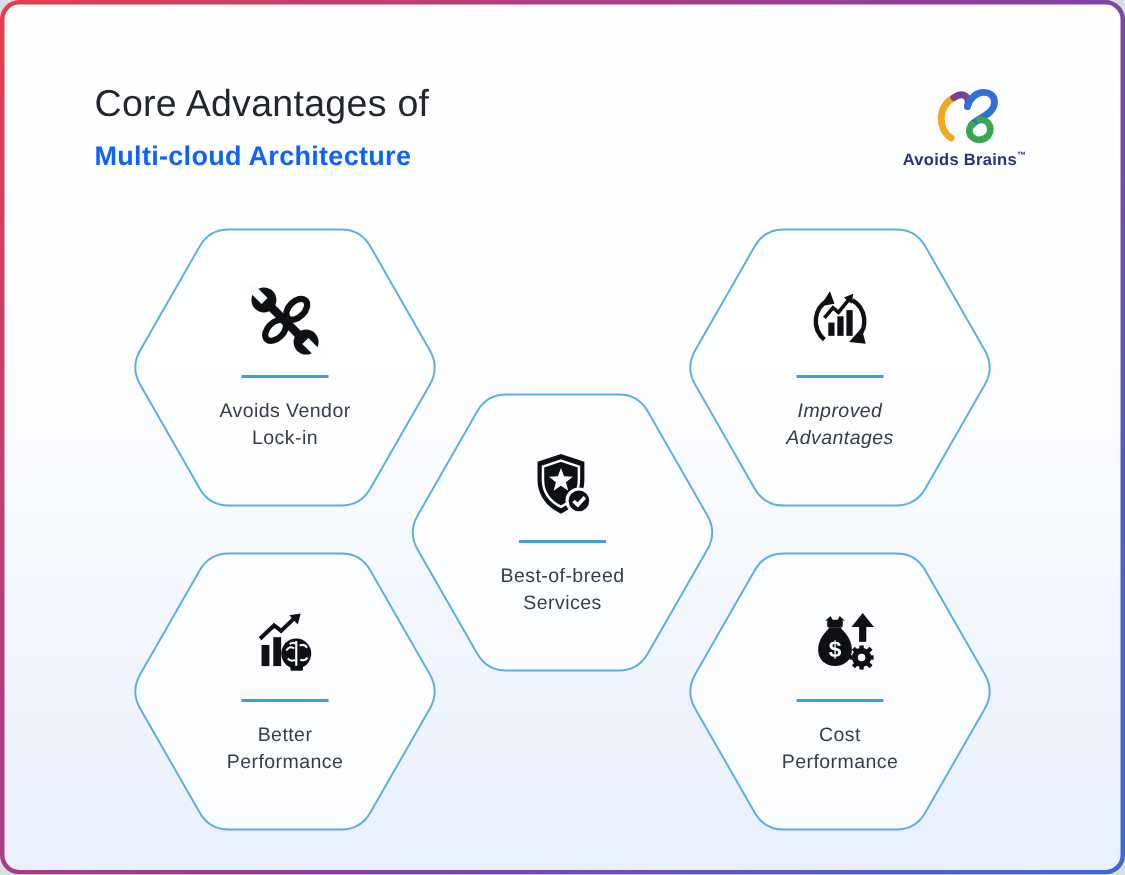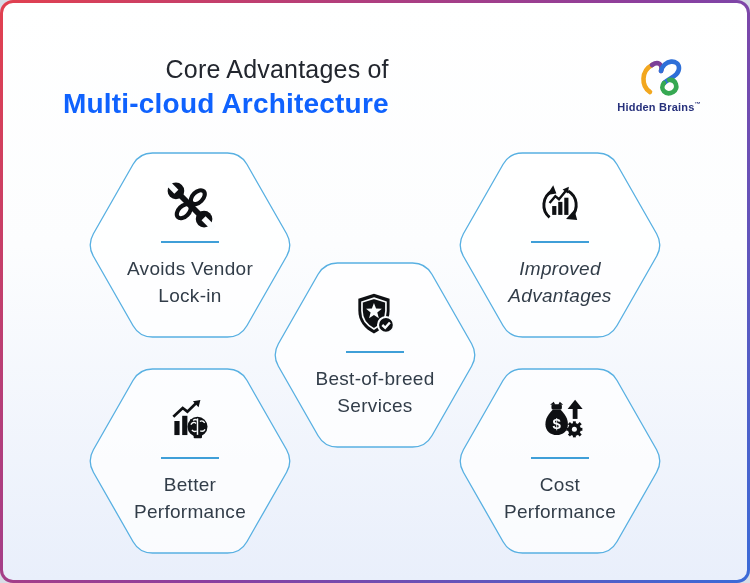--- a/index.html
+++ b/index.html
@@ -2,33 +2,33 @@
 <html><head>
 <meta charset="utf-8">
 <style>
   html,body{margin:0;padding:0;background:#d8dde6;}
   *{box-sizing:border-box;font-family:"Liberation Sans",sans-serif;}
   .frame{position:relative;width:750px;height:583px;border-radius:13px;
     background:linear-gradient(128deg,#e2404f 0%,#b03e7e 30%,#8a3f9f 55%,#3a6bd8 100%);
     padding:3px;overflow:hidden;}
   .canvas{position:relative;width:744px;height:577px;border-radius:10px;
     background:linear-gradient(180deg,#ffffff 0%,#fcfdfe 42%,#e9effb 100%);overflow:hidden;}
-  .header{display:flex;justify-content:space-between;align-items:flex-start;padding:49px 36px 0 60px;text-align:right;}
+  .header{display:flex;justify-content:space-between;align-items:flex-start;padding:49px 52px 0 60px;}
   .title-line1{font-size:25px;font-weight:500;color:#22262e;letter-spacing:.2px;line-height:34px;}
-  .title-line2{font-size:28px;font-weight:700;color:#0f62fe;letter-spacing:.2px;line-height:36px;}
+  .title-line2{font-size:18px;font-weight:700;color:#0f62fe;letter-spacing:.2px;line-height:36px;}
   .logo{display:flex;flex-direction:column;align-items:center;margin-top:2px;width:104px;}
   .brand-name{font-size:11px;font-weight:700;color:#27317c;margin-top:3px;letter-spacing:.2px;white-space:nowrap;}
   .brand-name sup{font-size:6px;}
   .hex{position:absolute;width:206px;height:184px;}
   .hex svg.hex-shape{position:absolute;inset:0;overflow:visible;}
   .hex-outline{fill:rgba(255,255,255,.75);stroke:#58b0e2;stroke-width:1.3;}
   .hex-content{position:absolute;inset:0;display:flex;flex-direction:column;align-items:center;justify-content:center;}
   .hex-icon{width:54px;height:50px;margin-bottom:9px;}
   .divider{width:58px;height:2px;background:#3f9fd8;margin:2px 0 13px 0;}
-  .hex-label{font-size:19px;line-height:1.42;color:#323d49;text-align:center;letter-spacing:.3px;}
+  .hex-label{font-size:13px;line-height:1.42;color:#323d49;text-align:center;letter-spacing:.3px;}
   #hex1{left:84px;top:150px;}
   #hex2{left:454px;top:150px;font-style:italic;}
   #hex3{left:269px;top:260px;}
   #hex4{left:84px;top:366px;}
   #hex5{left:454px;top:366px;}
   .ic{stroke:#0e1013;fill:none;}
 </style>
 </head>
 <body>
 
@@ -42,21 +42,21 @@
       </div>
       <div class="logo">
         <svg width="52" height="44" viewBox="0 0 48 44">
           <g fill="none" stroke-width="4.6" stroke-linecap="round">
             <path d="M15 38 C6 32 6 17 17 11" stroke="#f2a71f"></path>
             <path d="M17 11 C23 7 28 10 26 17" stroke="#7d3f98"></path>
             <path d="M26 17 C29 5 44 5 44 14 C44 22 34 24 29 29" stroke="#2e6fd8"></path>
             <path d="M29 29 C24 35 31 42 38 38 C44 34 41 25 34 26" stroke="#36a852"></path>
           </g>
         </svg>
-        <div class="brand-name"><span>Hidden Brains</span><sup>™</sup></div>
+        <div class="brand-name"><span>Avoids Brains</span><sup>™</sup></div>
       </div>
     </div>
 
     <div class="hex" id="hex1">
       <svg class="hex-shape" viewBox="0 0 206 184">
           <path class="hex-outline" d="M46.1 11.3 Q52.5 0.0 65.5 0.0 L140.5 0.0 Q153.5 0.0 159.9 11.3 L199.6 80.7 Q206.0 92.0 199.6 103.3 L159.9 172.7 Q153.5 184.0 140.5 184.0 L65.5 184.0 Q52.5 184.0 46.1 172.7 L6.4 103.3 Q0.0 92.0 6.4 80.7 Z"></path>
         </svg>
       <div class="hex-content">
         <svg class="hex-icon" viewBox="0 0 48 48">
           <g fill="none" stroke="#0e1013" stroke-width="4">

